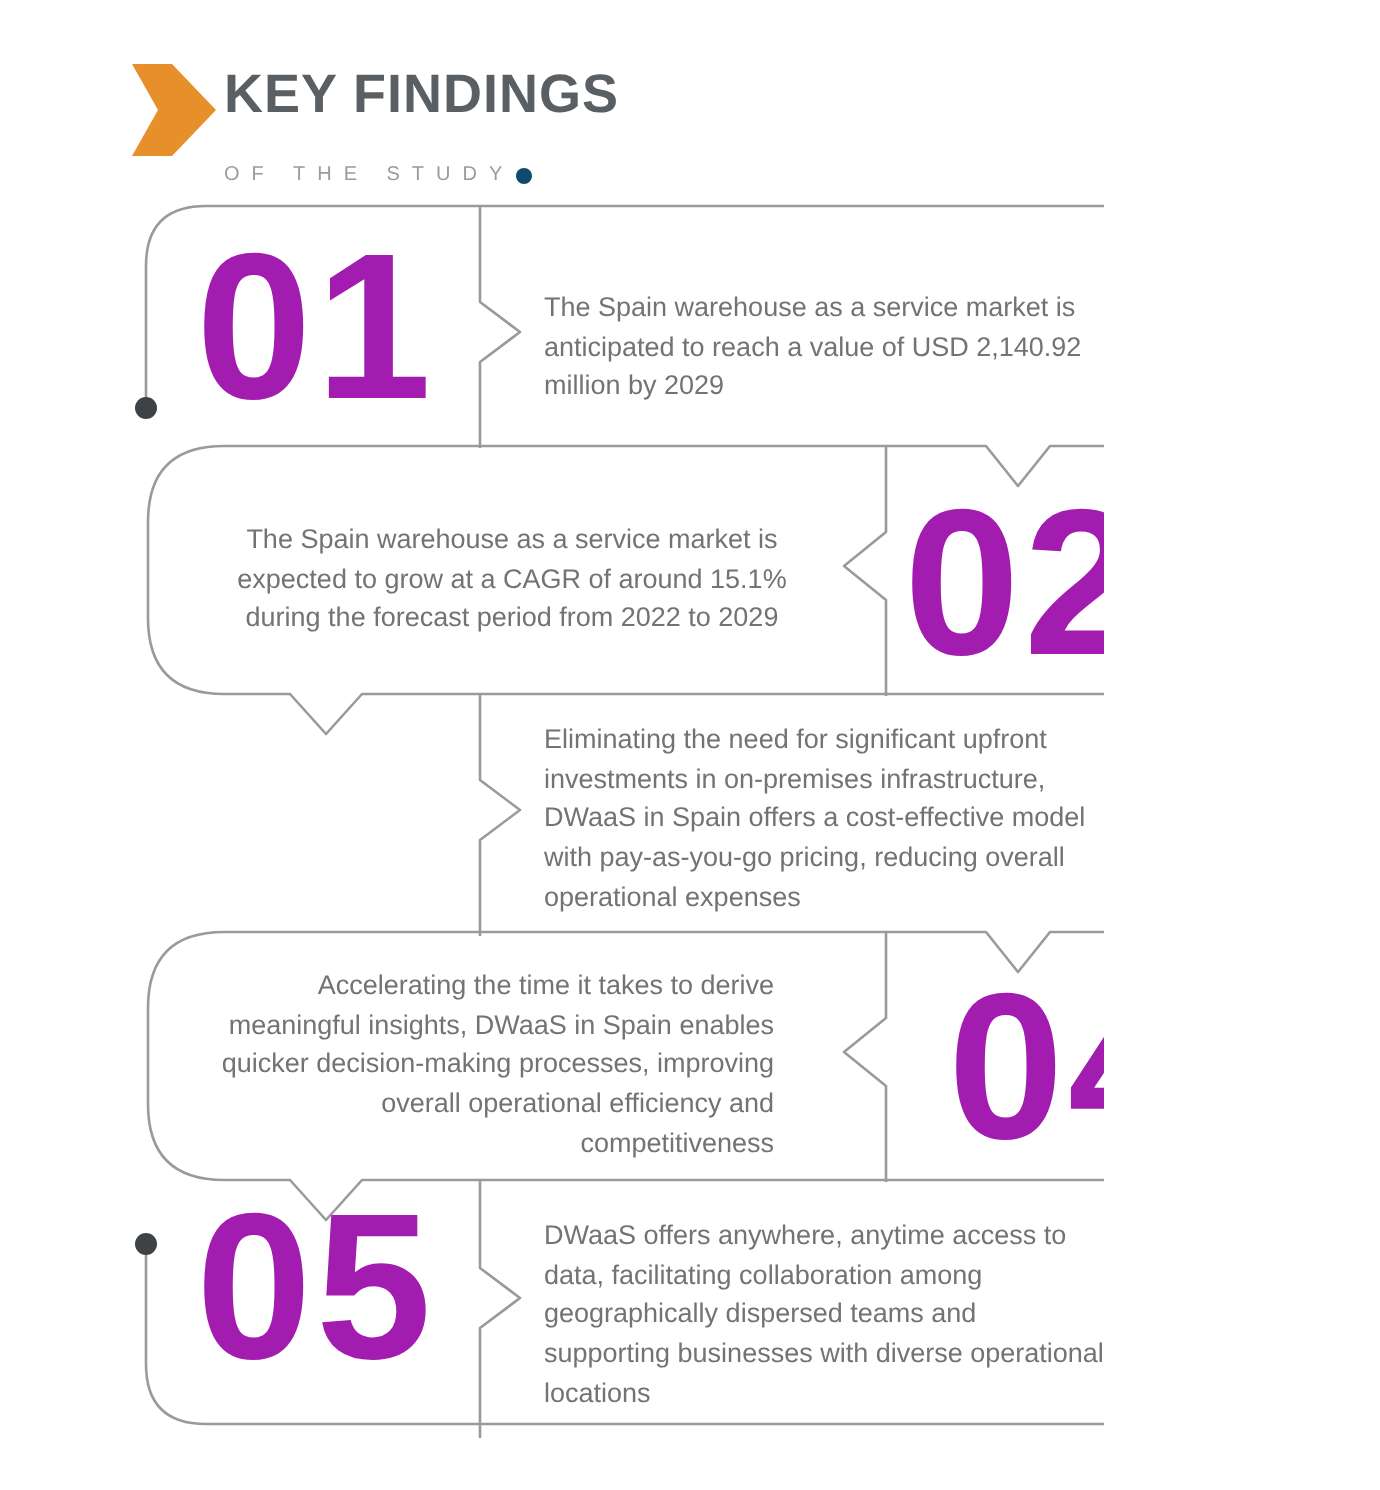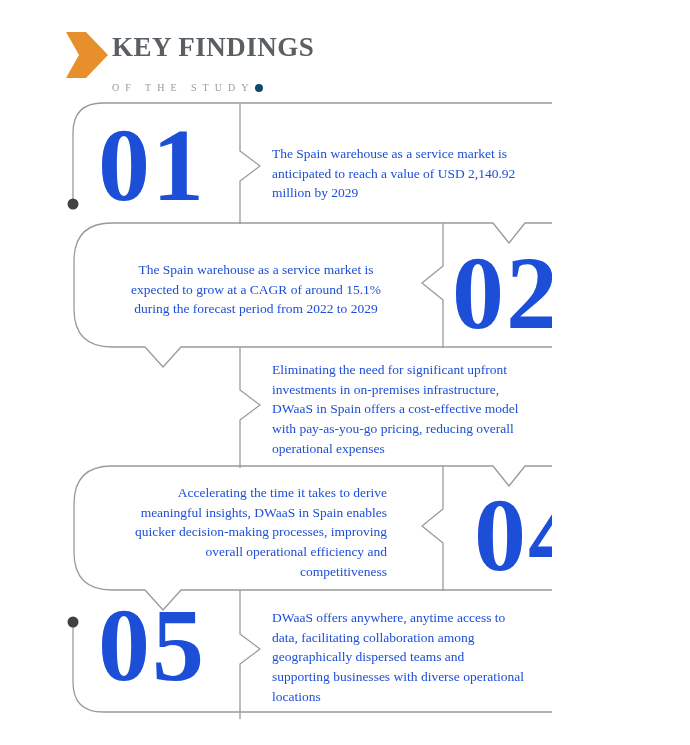--- a/index.html
+++ b/index.html
@@ -1,20 +1,20 @@
 <!DOCTYPE html>
 <html><head>
 <meta charset="utf-8">
 <style>
   html,body{margin:0;padding:0;background:#ffffff;}
   .page{
     position:relative;
     width:552px;height:745px;
     background:#ffffff;
-    font-family:Liberation Serif, serif;
+    font-family:Liberation Sans, sans-serif;
     overflow:hidden;
   }
   
   .hdr{position:absolute;left:0;top:0;width:690px;height:100px;}
   .logo{position:absolute;left:66px;top:31px;}
   .title-block{position:absolute;left:112px;top:33px;}
   .title{
     margin:0;font-size:27px;font-weight:700;color:#5A5F63;
     letter-spacing:.5px;line-height:1.05;
   }
@@ -28,31 +28,31 @@
   }
   
   .bubbles{position:absolute;left:0;top:0;}
   .chain{fill:none;stroke:#9A9A9A;stroke-width:1.3;stroke-linejoin:round;}
   .divider{fill:none;stroke:#9A9A9A;stroke-width:1.3;stroke-linejoin:round;}
   .dot{fill:#3E4244;stroke:none;}
   
   .num{
     position:absolute;
     font-size:104px;font-weight:700;line-height:.78;
-    letter-spacing:2px;color:#1d4ed8;user-select:none;
+    letter-spacing:2px;color:#a21caf;user-select:none;
   }
   #num1{left:98px;top:124px;}
   #num2{left:452px;top:252px;}
   #num3{left:98px;top:366px;}
   #num4{left:474px;top:494px;}
   #num5{left:98px;top:604px;}
   
   .txt{
     position:absolute;
-    font-size:13.5px;line-height:1.46;color:#1d4ed8;
+    font-size:13.5px;line-height:1.46;color:#737373;
     white-space:pre-line;
   }
   #txt1{left:272px;top:144px;width:320px;text-align:left;}
   #txt2{left:80px;top:260px;width:352px;text-align:center;}
   #txt3{left:272px;top:360px;width:320px;text-align:left;}
   #txt4{left:95px;top:483px;width:292px;text-align:right;}
   #txt5{left:272px;top:608px;width:330px;text-align:left;}
 </style>
 </head>
 <body>

